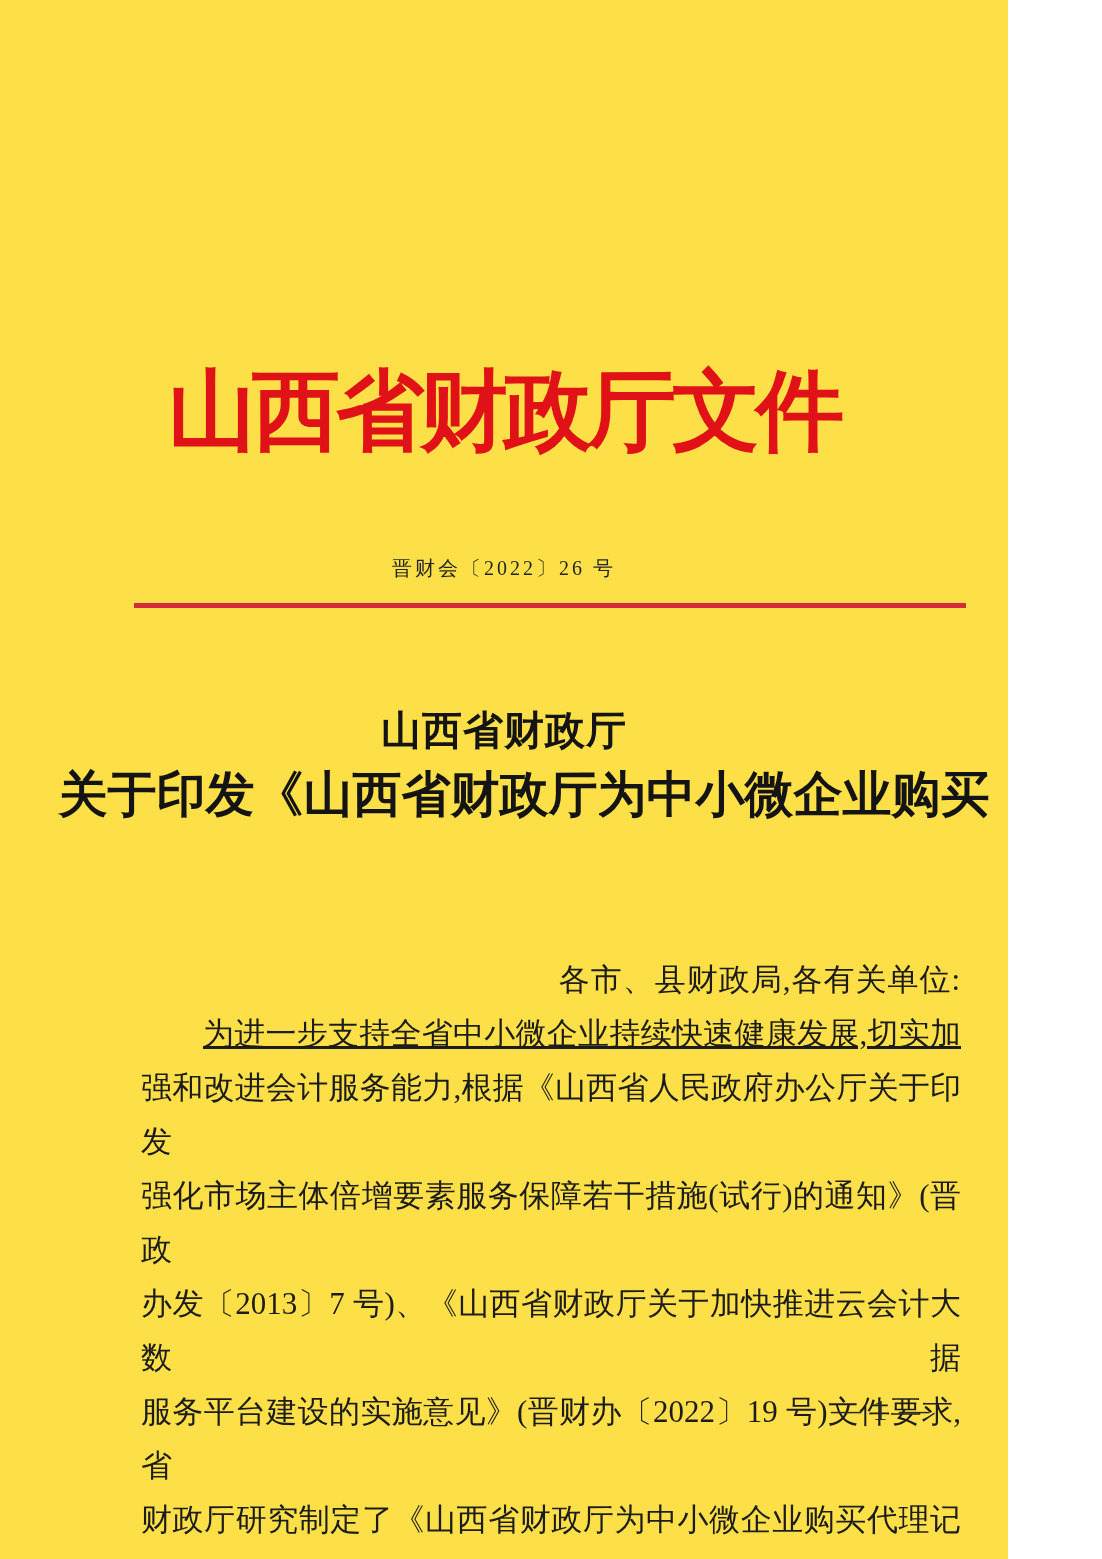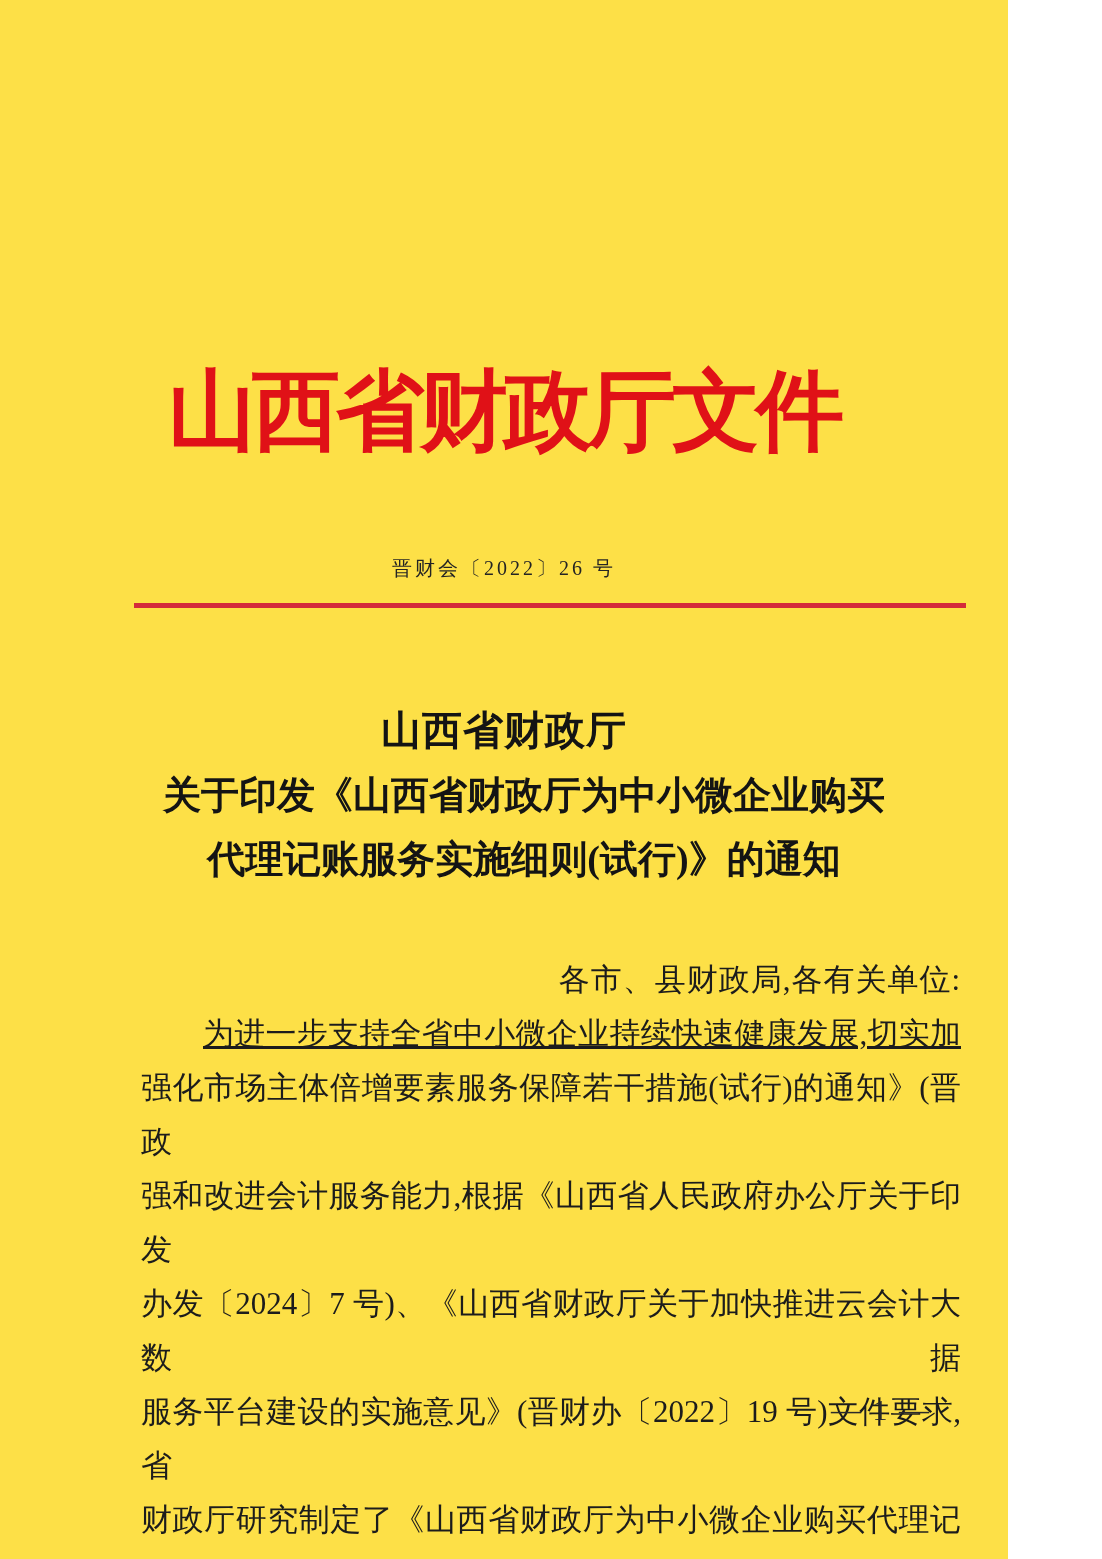--- a/index.html
+++ b/index.html
@@ -53,21 +53,21 @@
     font-weight: 700;
     color: #141414;
   }
   .notice-title .line1 {
     font-size: 40px;
     line-height: 64px;
     letter-spacing: 1px;
   }
   .notice-title .line2,
   .notice-title .line3 {
-    font-size: 38px;
+    font-size: 49px;
     line-height: 64px;
     white-space: nowrap;
     margin-left: 40px;
   }
   .body-block {
     position: absolute;
     top: 953px;
     left: 141px;
     width: 820px;
     font-size: 31px;
@@ -105,29 +105,28 @@
 
   <div class="banner-title">山西省财政厅文件</div>
 
   <div class="doc-number">晋财会〔2022〕26 号</div>
 
   <div class="red-rule"></div>
 
   <div class="notice-title">
     <div class="line1">山西省财政厅</div>
     <div class="line2">关于印发《山西省财政厅为中小微企业购买</div>
-    <div class="line3">代理记账服务实施细则(试行)》的通知</div>
   </div>
 
   <div class="body-block">
     <div class="salutation">各市、县财政局,各有关单位:</div>
     <div class="para-line first">为进一步支持全省中小微企业持续快速健康发展,切实加</div>
+    <div class="para-line">强和改进会计服务能力,根据《山西省人民政府办公厅关于印发</div>
     <div class="para-line">强化市场主体倍增要素服务保障若干措施(试行)的通知》(晋政</div>
-    <div class="para-line">强和改进会计服务能力,根据《山西省人民政府办公厅关于印发</div>
-    <div class="para-line">办发〔2024〕7 号)、《山西省财政厅关于加快推进云会计大数据</div>
+    <div class="para-line">办发〔2013〕7 号)、《山西省财政厅关于加快推进云会计大数据</div>
     <div class="para-line">服务平台建设的实施意见》(晋财办〔2022〕19 号)文件要求,省</div>
     <div class="para-line">财政厅研究制定了《山西省财政厅为中小微企业购买代理记账</div>
 
   </div>
 
   <div class="page-footer">— 1 —</div>
 
 </div>
 
 </body></html>

